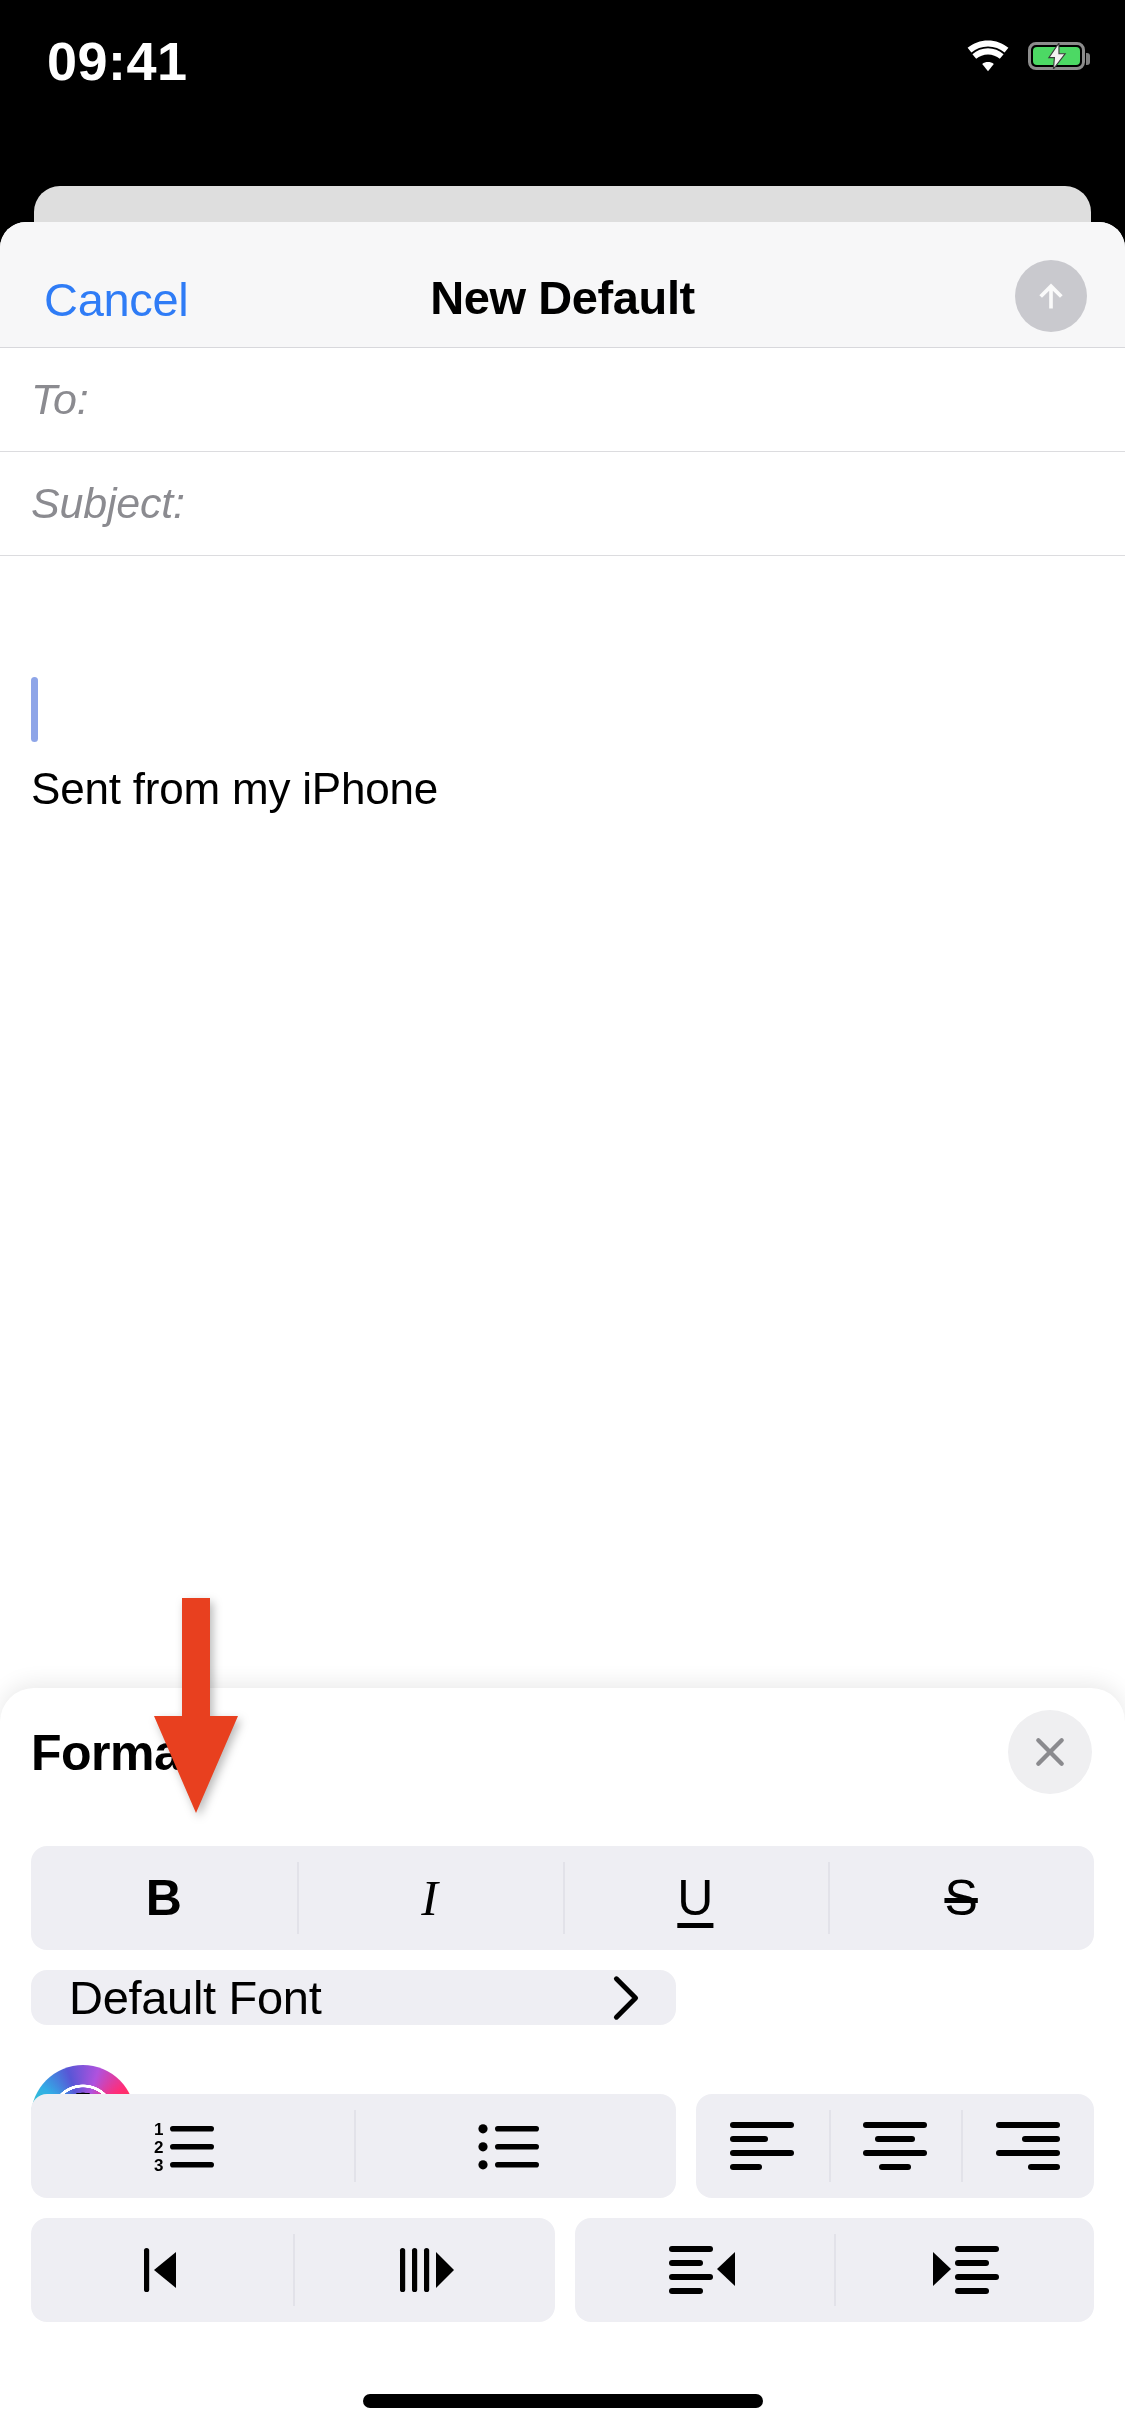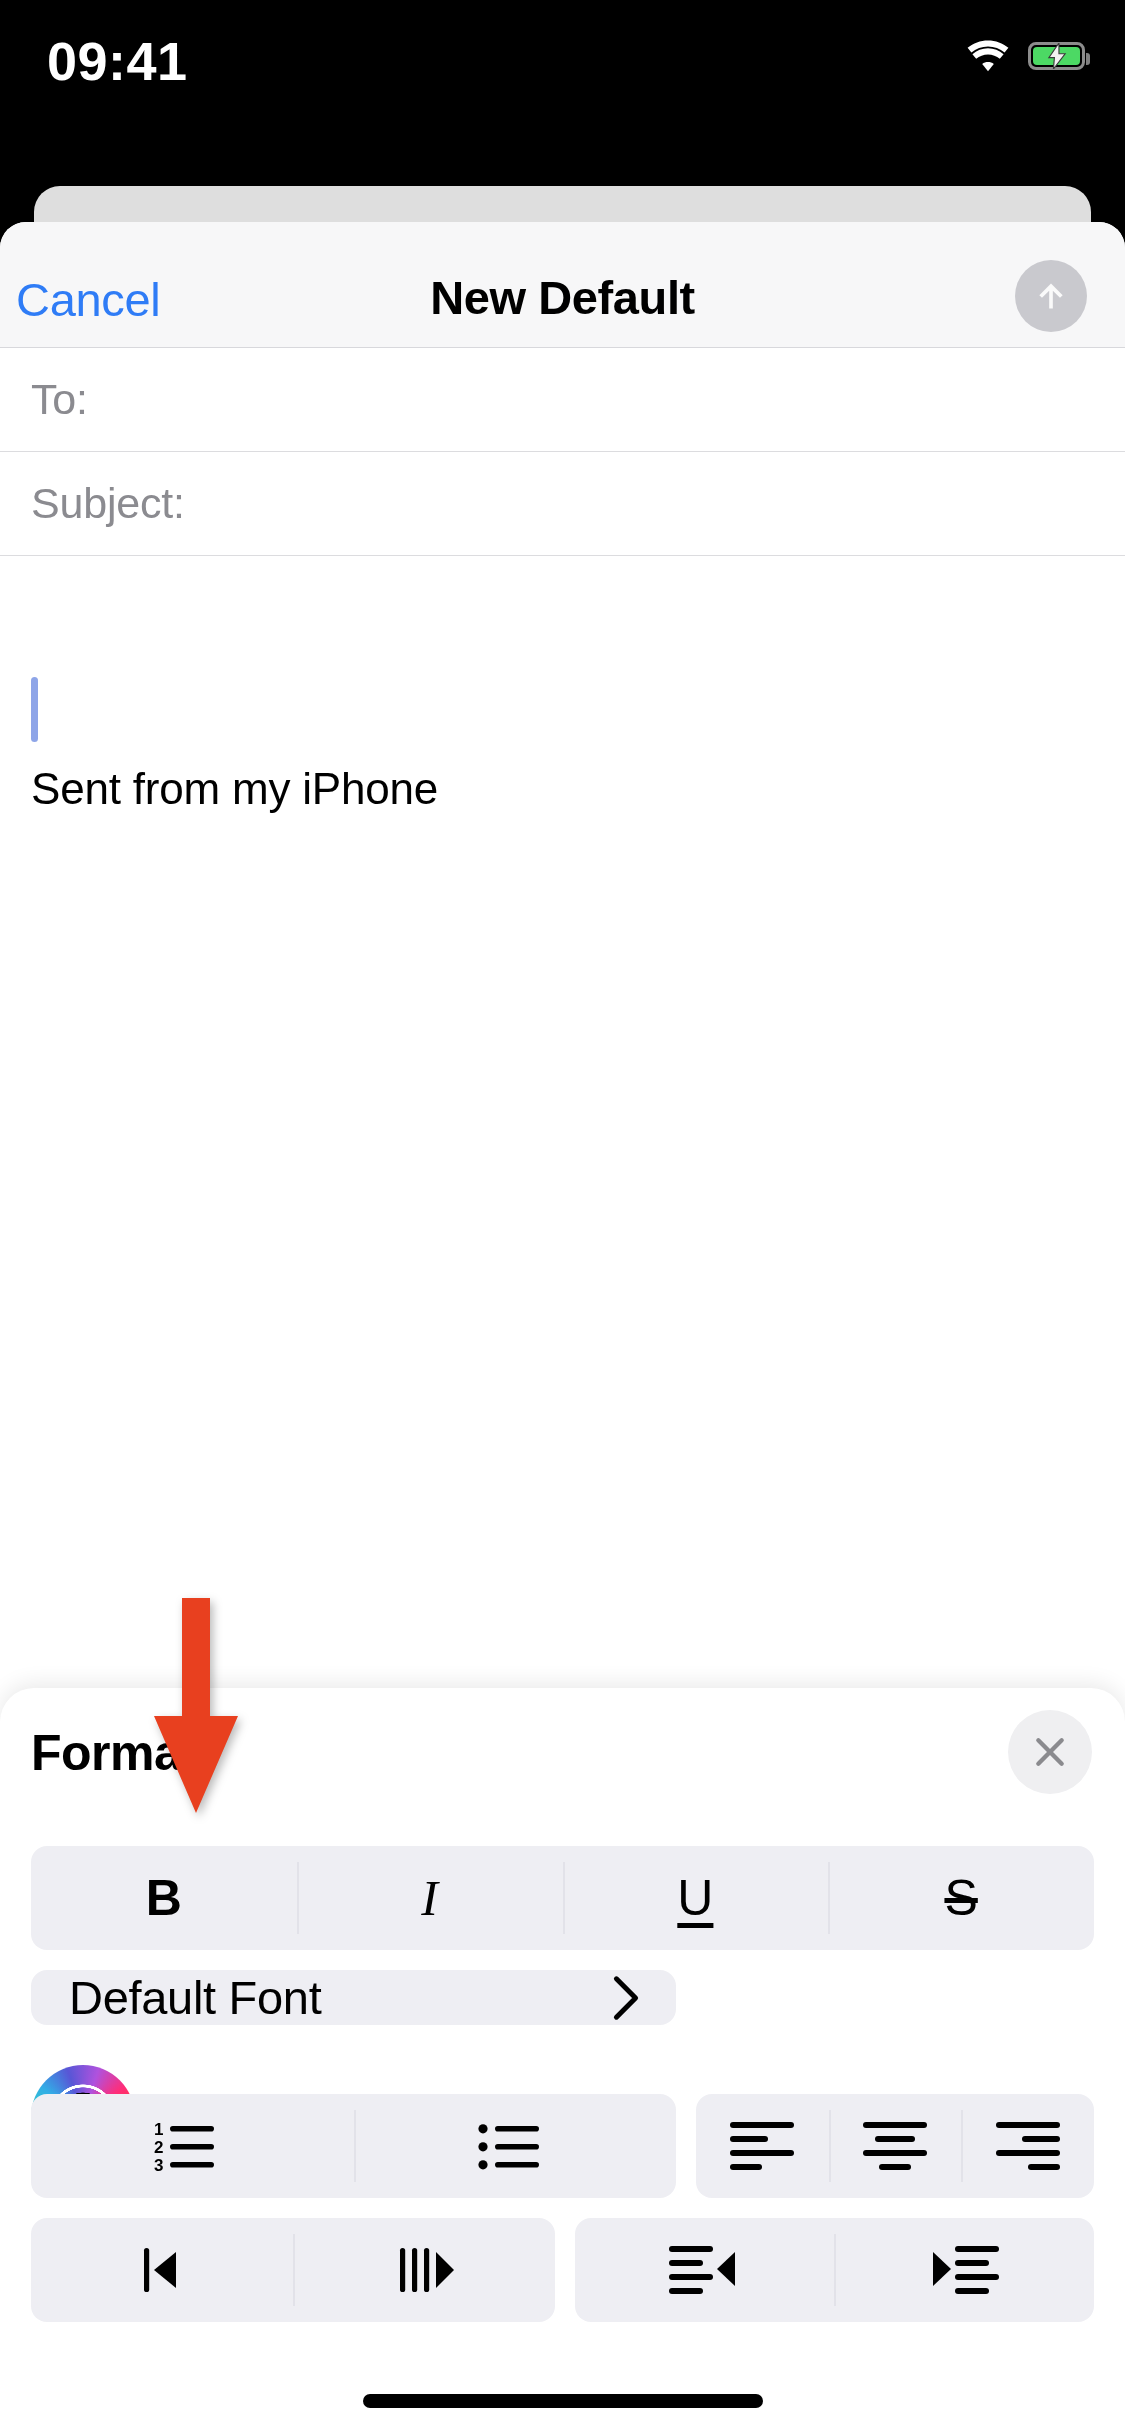--- a/index.html
+++ b/index.html
@@ -58,36 +58,36 @@
     position:absolute; left:50%; top:20px; transform:translateX(-50%);
     width:78px; height:11px; background:#c7c7cc; border-radius:6px;
   }
 
   
   .navbar {
     position:absolute; left:0; top:0; width:1125px; height:126px;
     background:#f7f7f8; border-bottom:1px solid #d8d8dc;
   }
   .nav-cancel {
-    position:absolute; left:16px; top:50px;
+    position:absolute; left:44px; top:50px;
     font-size:47px; color:#2f7cf6; letter-spacing:-0.3px;
   }
   .nav-title {
     position:absolute; left:0; top:48px; width:1125px; text-align:center;
     font-size:47px; font-weight:700; color:#000; letter-spacing:-0.4px;
   }
   .nav-send {
     position:absolute; right:38px; top:38px;
     width:72px; height:72px; border-radius:50%;
     background:#c9c9ce; display:flex; align-items:center; justify-content:center;
   }
   .nav-send svg { width:40px; height:40px; }
 
   
-  .fields { position:absolute; left:0; top:126px; width:1125px; }
+  .fields { position:absolute; left:0; top:126px; width:1125px;font-style:italic; }
   .field {
     position:relative; height:104px; padding-left:31px;
     display:flex; align-items:center;
     border-bottom:1px solid #dcdcdf;
   }
   .field-label {
     font-size:43px; color:#8b8b90; letter-spacing:-0.2px;
   }
   .field-value { font-size:43px; color:#000; margin-left:4px; }
 

